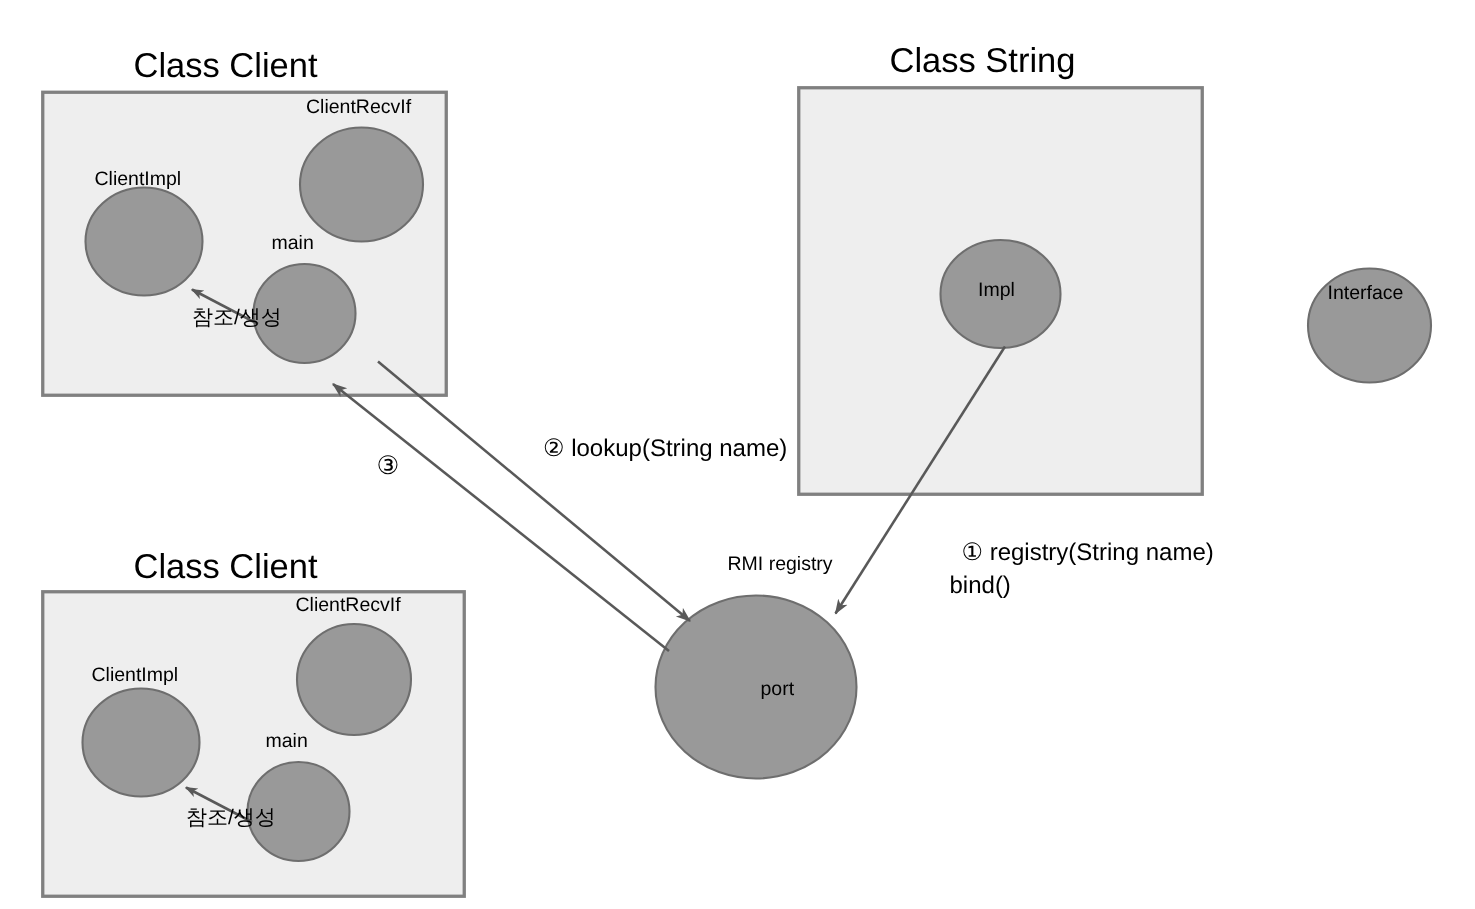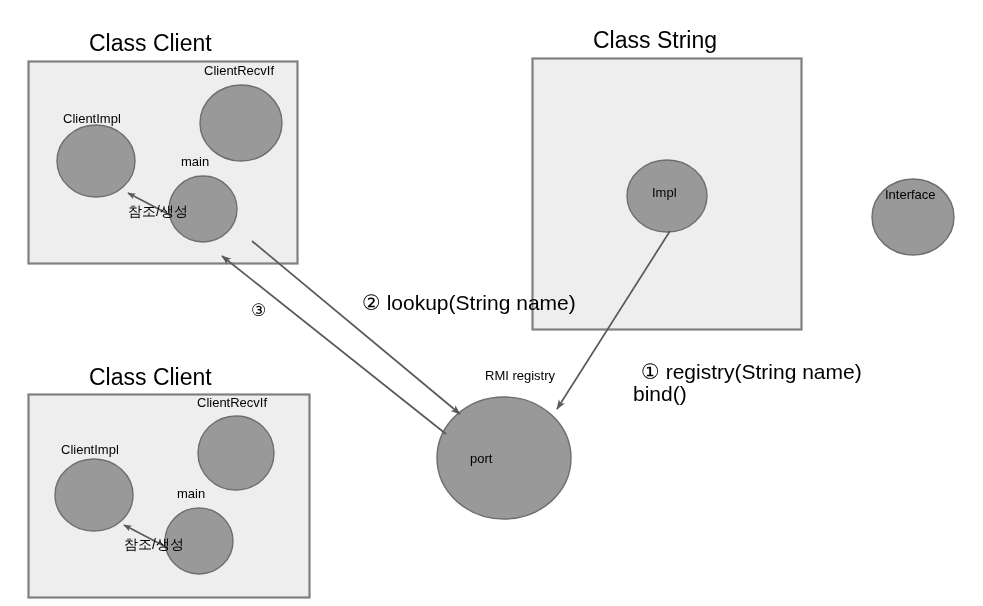--- a/index.html
+++ b/index.html
@@ -10,21 +10,21 @@
     font-family:"Liberation Sans","DejaVu Sans",sans-serif;
     overflow:hidden;
     position:relative;
   }
   #stage{position:absolute;left:0;top:0;width:983px;height:428px;}
   svg.layer{position:absolute;left:0;top:0;width:983px;height:606px;}
   .txt{position:absolute;white-space:pre;color:#000000;line-height:1.15;}
   .box-title{font-size:23px;letter-spacing:0px;}
   .node-label{font-size:13px;text-align:right;}
   .node-inner{font-size:13px;}
-  .annot{font-size:21px;}
+  .annot{font-size:16px;}
   .ko{font-size:14px;margin-left:40px;}
   .circled{font-size:17px;}
 </style>
 </head>
 <body>
 
 <div id="stage">
 
   <svg class="layer" viewBox="0 0 983 606" xmlns="http://www.w3.org/2000/svg">
     <defs>
@@ -72,21 +72,21 @@
   <div class="txt node-label" style="left:63px;top:112px;">ClientImpl</div>
   <div class="txt node-label" style="left:181px;top:155px;">main</div>
   <div class="txt ko" style="left:88px;top:203px;">참조/생성</div>
 
   <div class="txt box-title" style="left:593px;top:27px;">Class String</div>
   <div class="txt node-label" style="left:652px;top:138px;margin-top:48px;">Impl</div>
 
   <div class="txt node-label" style="left:885px;top:160px;margin-top:28px;">Interface</div>
 
   <div class="txt node-label" style="left:485px;top:369px;">RMI registry</div>
-  <div class="txt node-inner" style="left:470px;top:452px;">port</div>
+  <div class="txt node-inner" style="left:507px;top:452px;">port</div>
 
   <div class="txt annot" style="left:362px;top:291px;">② lookup(String name)</div>
   <div class="txt circled" style="left:251px;top:301px;">③</div>
   <div class="txt annot" style="left:613px;top:360px;margin-left:28px;">① registry(String name)</div>
   <div class="txt annot" style="left:633px;top:382px;">bind()</div>
 
   <div class="txt box-title" style="left:89px;top:364px;">Class Client</div>
 
   <div class="txt node-label" style="left:197px;top:396px;">ClientRecvIf</div>
   <div class="txt node-label" style="left:61px;top:443px;">ClientImpl</div>

